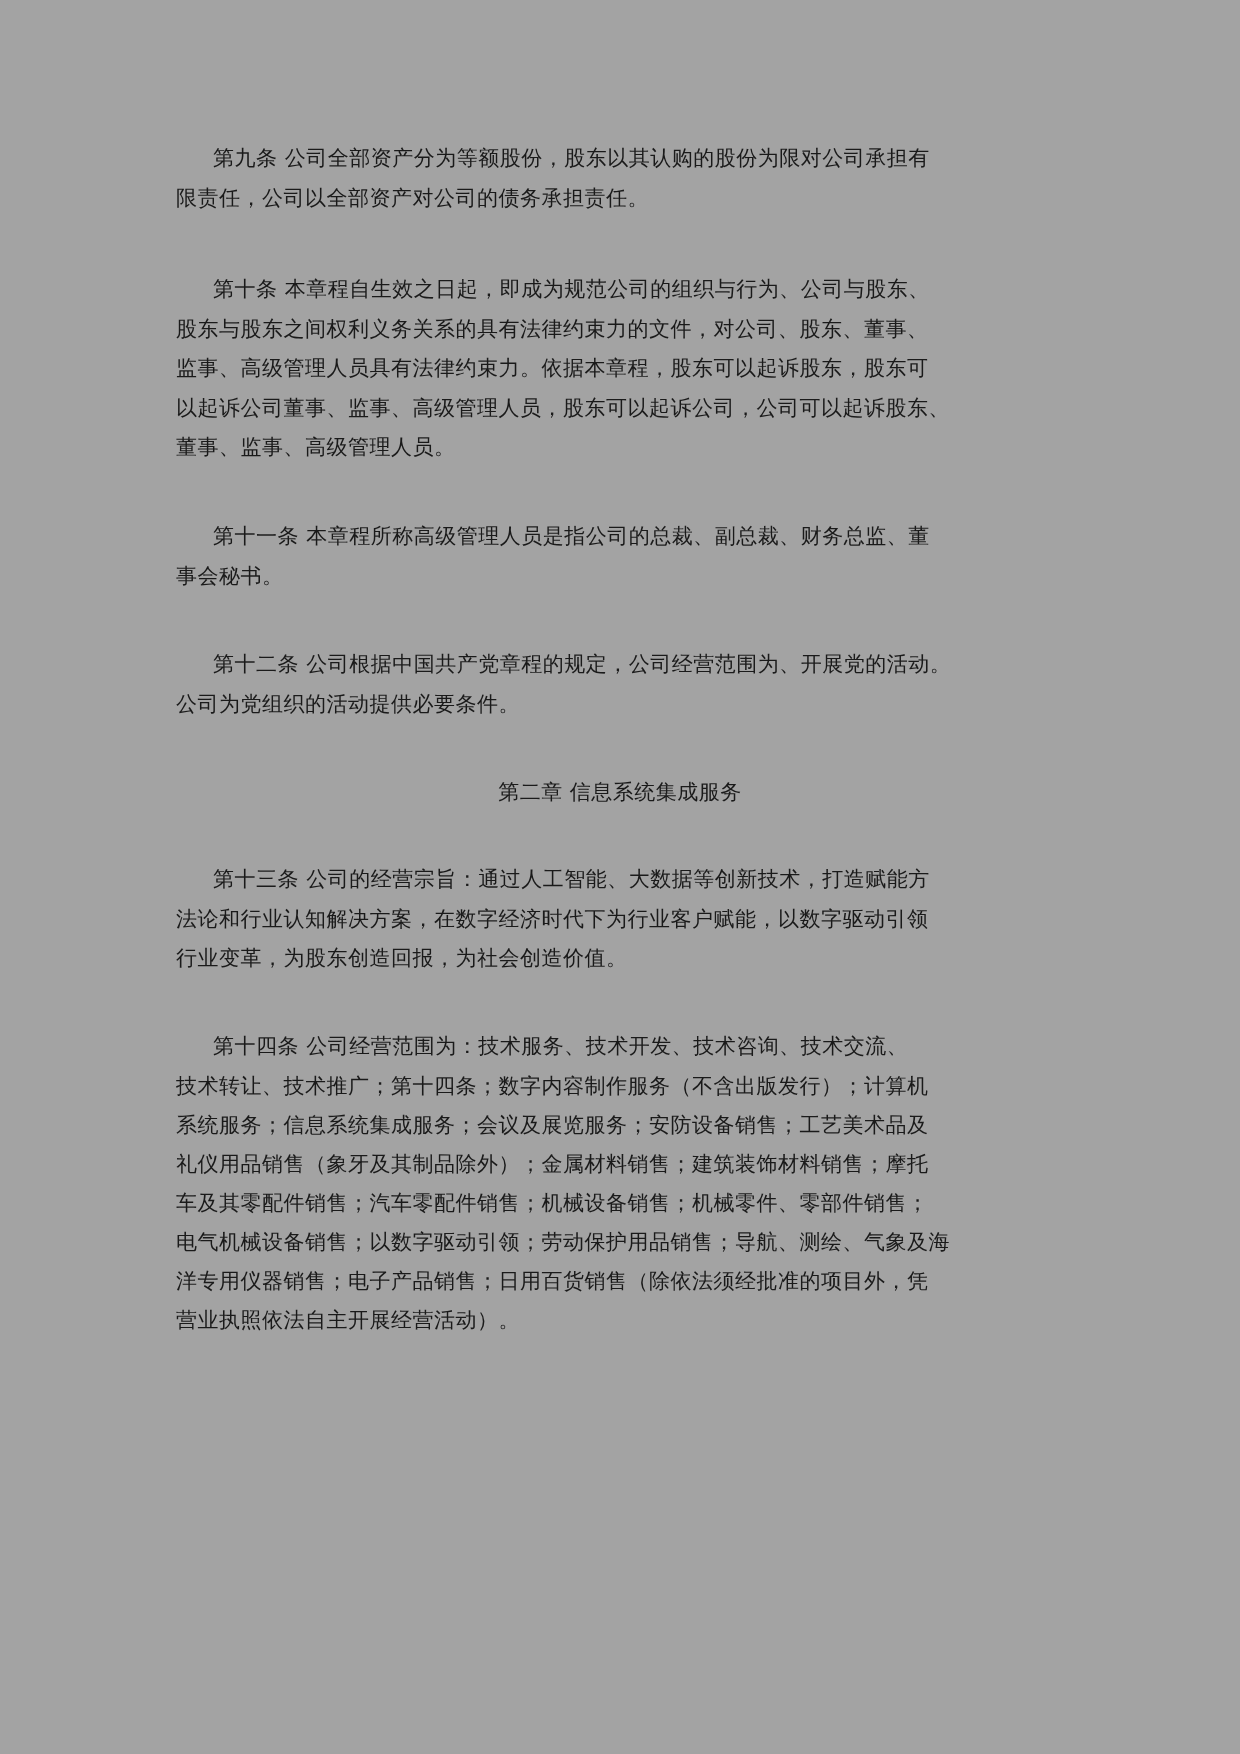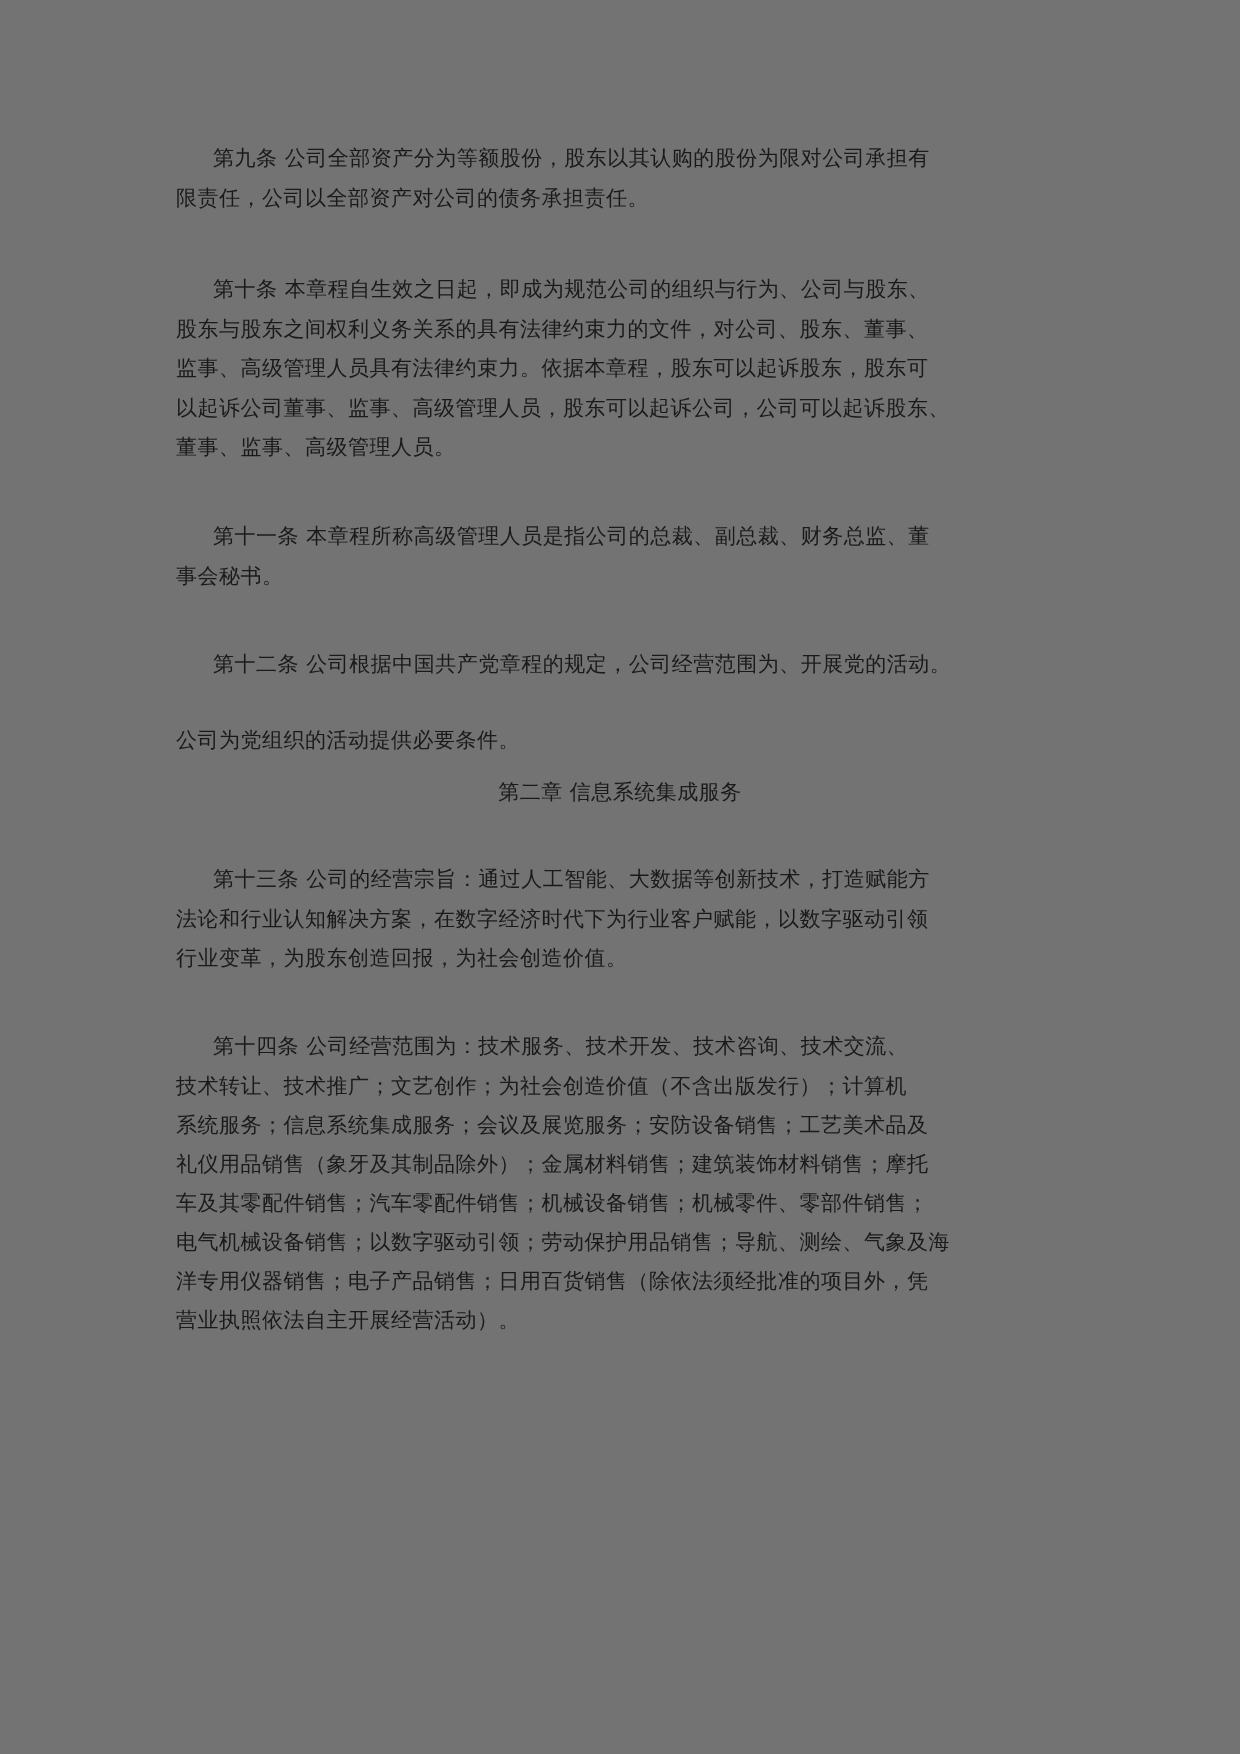--- a/index.html
+++ b/index.html
@@ -14,21 +14,21 @@
       overflow: hidden;
       font-family: "DejaVu Serif", "Liberation Serif", serif;
       color: #1a1a1a;
     }
     .page {
       position: absolute;
       left: 0;
       top: 0;
       width: 1240px;
       height: 1754px;
-      background: #737373;
+      background: #a3a3a3;
     }
     .line {
       position: absolute;
       left: 176px;
       width: 910px;
       font-size: 21px;
       line-height: 26px;
       white-space: nowrap;
       letter-spacing: 0.5px;
     }
@@ -64,34 +64,34 @@
     <div class="line" style="top:434px;">董事、监事、高级管理人员。</div>
   </div>
 
   <div>
     <div class="line indent" style="top:523px;">第十一条  本章程所称高级管理人员是指公司的总裁、副总裁、财务总监、董</div>
     <div class="line" style="top:563px;">事会秘书。</div>
   </div>
 
   <div>
     <div class="line indent" style="top:651px;">第十二条 公司根据中国共产党章程的规定，公司经营范围为、开展党的活动。</div>
-    <div class="line" style="top:691px;margin-top:36px;">公司为党组织的活动提供必要条件。</div>
+    <div class="line" style="top:691px;">公司为党组织的活动提供必要条件。</div>
   </div>
 
   <div class="heading" style="top:779px;">第二章  信息系统集成服务</div>
 
   <div>
     <div class="line indent" style="top:866px;">第十三条  公司的经营宗旨：通过人工智能、大数据等创新技术，打造赋能方</div>
     <div class="line" style="top:906px;">法论和行业认知解决方案，在数字经济时代下为行业客户赋能，以数字驱动引领</div>
     <div class="line" style="top:945px;">行业变革，为股东创造回报，为社会创造价值。</div>
   </div>
 
   <div>
     <div class="line indent" style="top:1033px;">第十四条  公司经营范围为：技术服务、技术开发、技术咨询、技术交流、</div>
-    <div class="line" style="top:1073px;">技术转让、技术推广；文艺创作；为社会创造价值（不含出版发行）；计算机</div>
+    <div class="line" style="top:1073px;">技术转让、技术推广；第十四条；数字内容制作服务（不含出版发行）；计算机</div>
     <div class="line" style="top:1112px;">系统服务；信息系统集成服务；会议及展览服务；安防设备销售；工艺美术品及</div>
     <div class="line" style="top:1151px;">礼仪用品销售（象牙及其制品除外）；金属材料销售；建筑装饰材料销售；摩托</div>
     <div class="line" style="top:1190px;">车及其零配件销售；汽车零配件销售；机械设备销售；机械零件、零部件销售；</div>
     <div class="line" style="top:1229px;">电气机械设备销售；以数字驱动引领；劳动保护用品销售；导航、测绘、气象及海</div>
     <div class="line" style="top:1268px;">洋专用仪器销售；电子产品销售；日用百货销售（除依法须经批准的项目外，凭</div>
     <div class="line" style="top:1307px;">营业执照依法自主开展经营活动）。</div>
   </div>
 
 </div>
 

